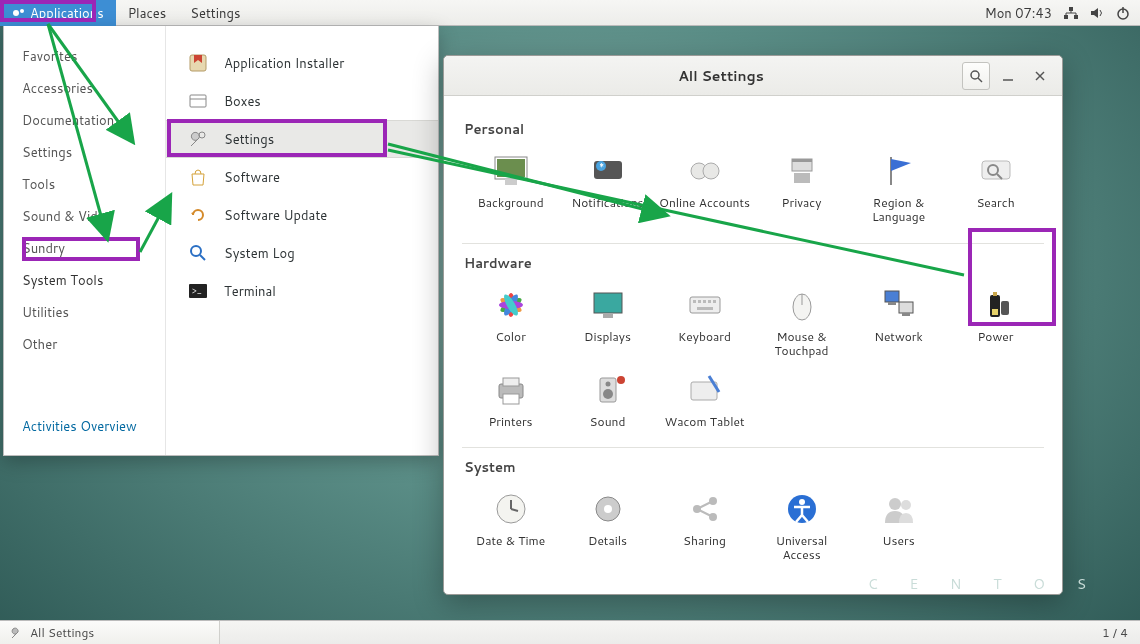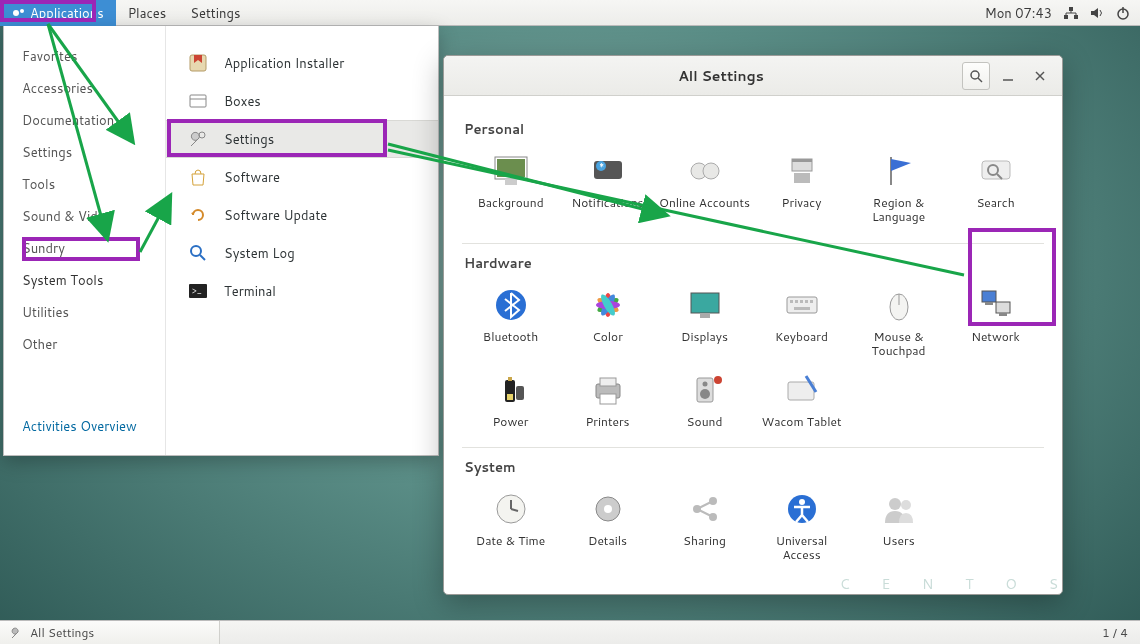--- a/index.html
+++ b/index.html
@@ -86,21 +86,21 @@
     display:flex; align-items:center; font-size:12px; color:#4a4a4a;
   }
   .taskbar .taskbtn {
     display:flex; align-items:center; gap:6px; padding:0 10px; height:24px;
     border-right:1px solid #d0d0cc; background:linear-gradient(#fbfbfa,#efefec);
     min-width:220px;
   }
   .taskbar .right { margin-left:auto; padding:0 12px; }
   
   .arrows { position:absolute; top:0; left:0; width:1140px; height:644px; pointer-events:none; }
-  .centos { position:absolute; right:68px; bottom:50px; color:#c9dcd8; font-size:14px; letter-spacing:14px; font-weight:300;margin-top:30px;}
+  .centos { position:absolute; right:40px; bottom:50px; color:#c9dcd8; font-size:14px; letter-spacing:14px; font-weight:300;margin-top:30px;}
 </style>
 </head>
 <body>
 
 <div class="topbar">
   <div class="menubtn active">
     <svg width="14" height="14">
         <circle cx="4" cy="7" r="3" fill="#fff"></circle>
         <circle cx="10" cy="5" r="2" fill="#fff"></circle>
       </svg>
@@ -297,29 +297,20 @@
           </span>
           <span class="lbl">Search</span>
         </div>
     </div>
 
     <div class="section-label">Hardware</div>
     <div class="grid" style="grid-template-rows:auto auto">
       <div class="cell">
           <span class="ico">
             <svg width="40" height="40">
-              <circle cx="20" cy="20" r="15" fill="#2a6fd4"></circle>
-              <path d="M20 8 L20 32 L28 25 L14 14 M20 8 L28 15 L14 26" stroke="#fff" fill="none" stroke-width="2"></path>
-            </svg>
-          </span>
-          <span class="lbl">Bluetooth</span>
-        </div>
-      <div class="cell">
-          <span class="ico">
-            <svg width="40" height="40">
               <g transform="translate(20,20)">
                 <ellipse rx="4" ry="12" fill="#e44"></ellipse>
                 <ellipse rx="4" ry="12" fill="#4a4" transform="rotate(60)"></ellipse>
                 <ellipse rx="4" ry="12" fill="#e94" transform="rotate(120)"></ellipse>
                 <ellipse rx="4" ry="12" fill="#48d" transform="rotate(30)"></ellipse>
                 <ellipse rx="4" ry="12" fill="#a4d" transform="rotate(90)"></ellipse>
                 <ellipse rx="4" ry="12" fill="#4cc" transform="rotate(150)"></ellipse>
               </g>
             </svg>
           </span>

